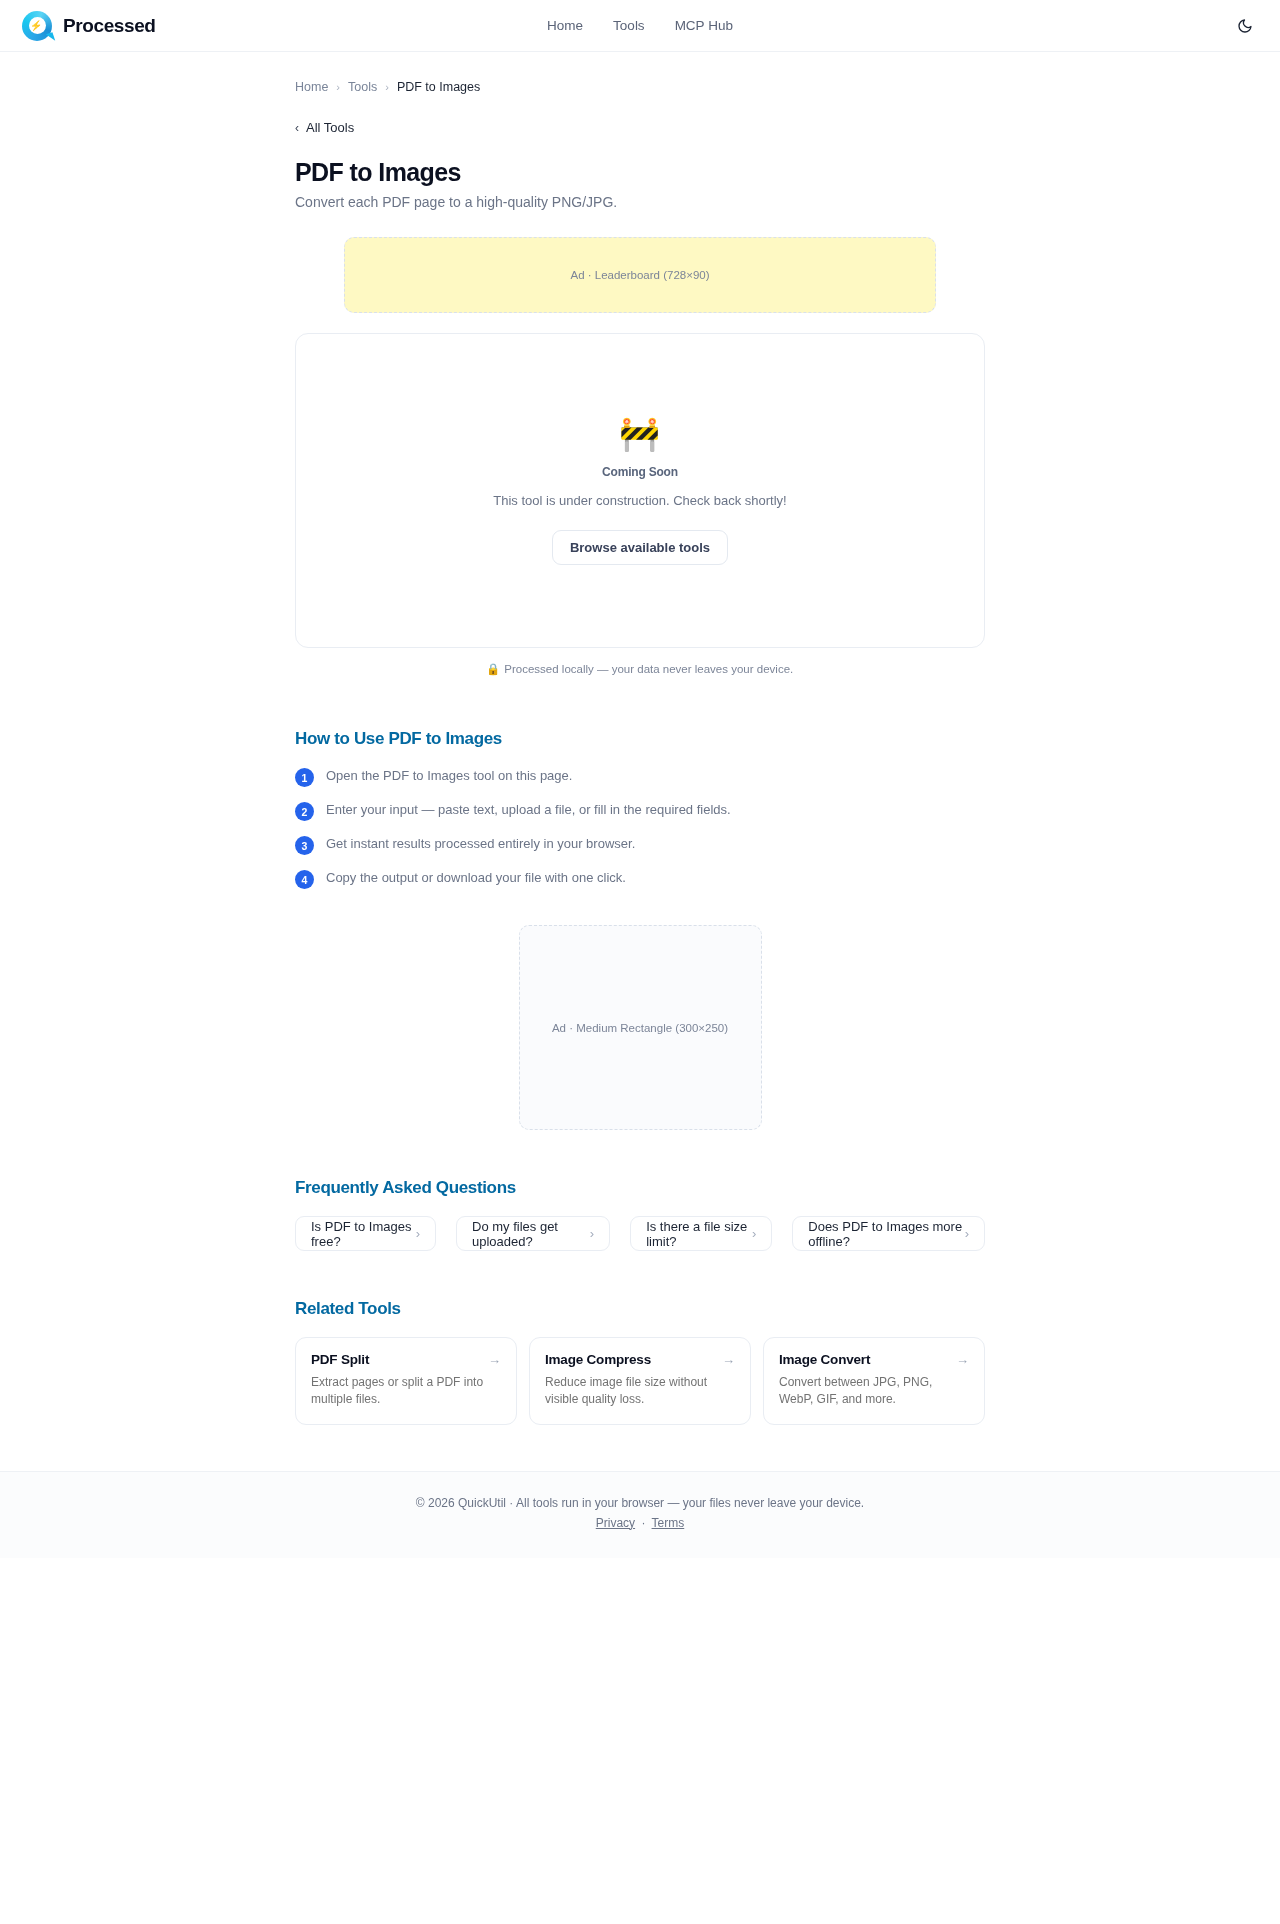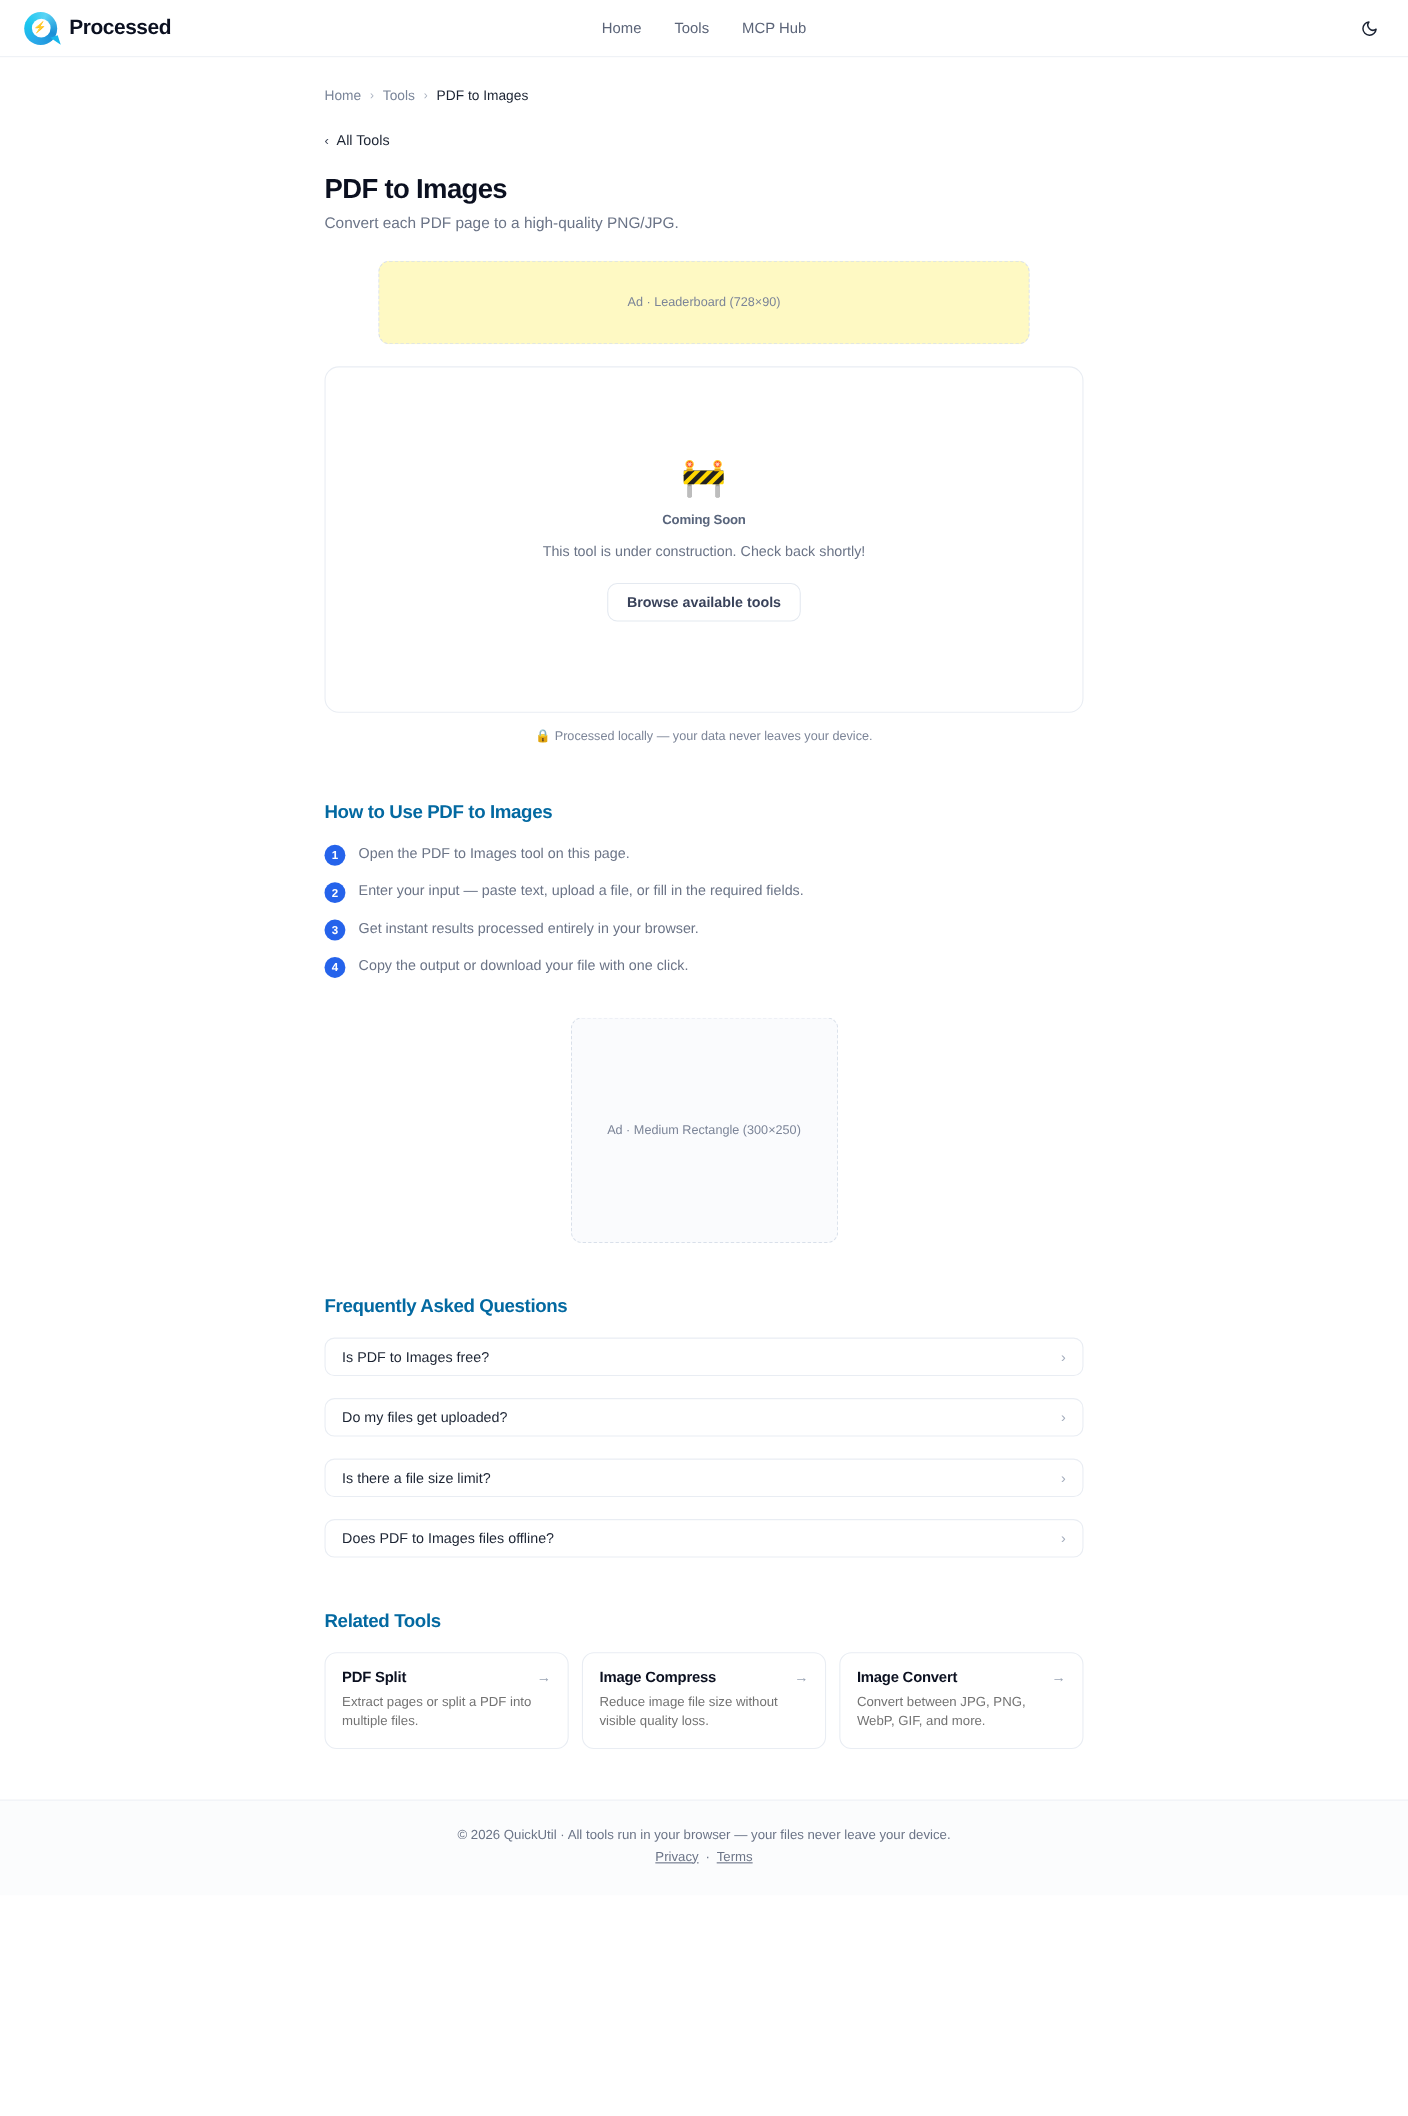--- a/index.html
+++ b/index.html
@@ -159,21 +159,21 @@
     width: 19px; height: 19px; border-radius: 50%;
     background: #2563eb; color: #fff;
     font-size: 10.5px; font-weight: 700;
     display: flex; align-items: center; justify-content: center;
     margin-top: 1px;
   }
   .step-txt { font-size: 13px; color: #6b7487; line-height: 1.35; }
 
   
   .faq { margin-top: 48px; }
-  .faq-list { margin-top: 18px; display: flex; flex-direction: column; gap: 20px; }
+  .faq-list { margin-top: 18px; display: flex; flex-direction: row; gap: 20px; }
   .faq-item {
     height: 35px;
     border: 1px solid #e9edf3;
     border-radius: 9px;
     background: #fff;
     display: flex; align-items: center; justify-content: space-between;
     padding: 0 15px;
     cursor: pointer;
   }
   .faq-q { font-size: 13px; color: #1c2433; }
@@ -303,21 +303,21 @@
         </div>
         <div class="faq-item">
           <span class="faq-q">Do my files get uploaded?</span>
           <span class="faq-chev">›</span>
         </div>
         <div class="faq-item">
           <span class="faq-q">Is there a file size limit?</span>
           <span class="faq-chev">›</span>
         </div>
         <div class="faq-item">
-          <span class="faq-q">Does PDF to Images files offline?</span>
+          <span class="faq-q">Does PDF to Images more offline?</span>
           <span class="faq-chev">›</span>
         </div>
       </div>
     </section>
 
     <section class="related">
       <h2 class="section-h">Related Tools</h2>
       <div class="related-grid">
         <div class="rel-card">
           <div class="rel-top">

